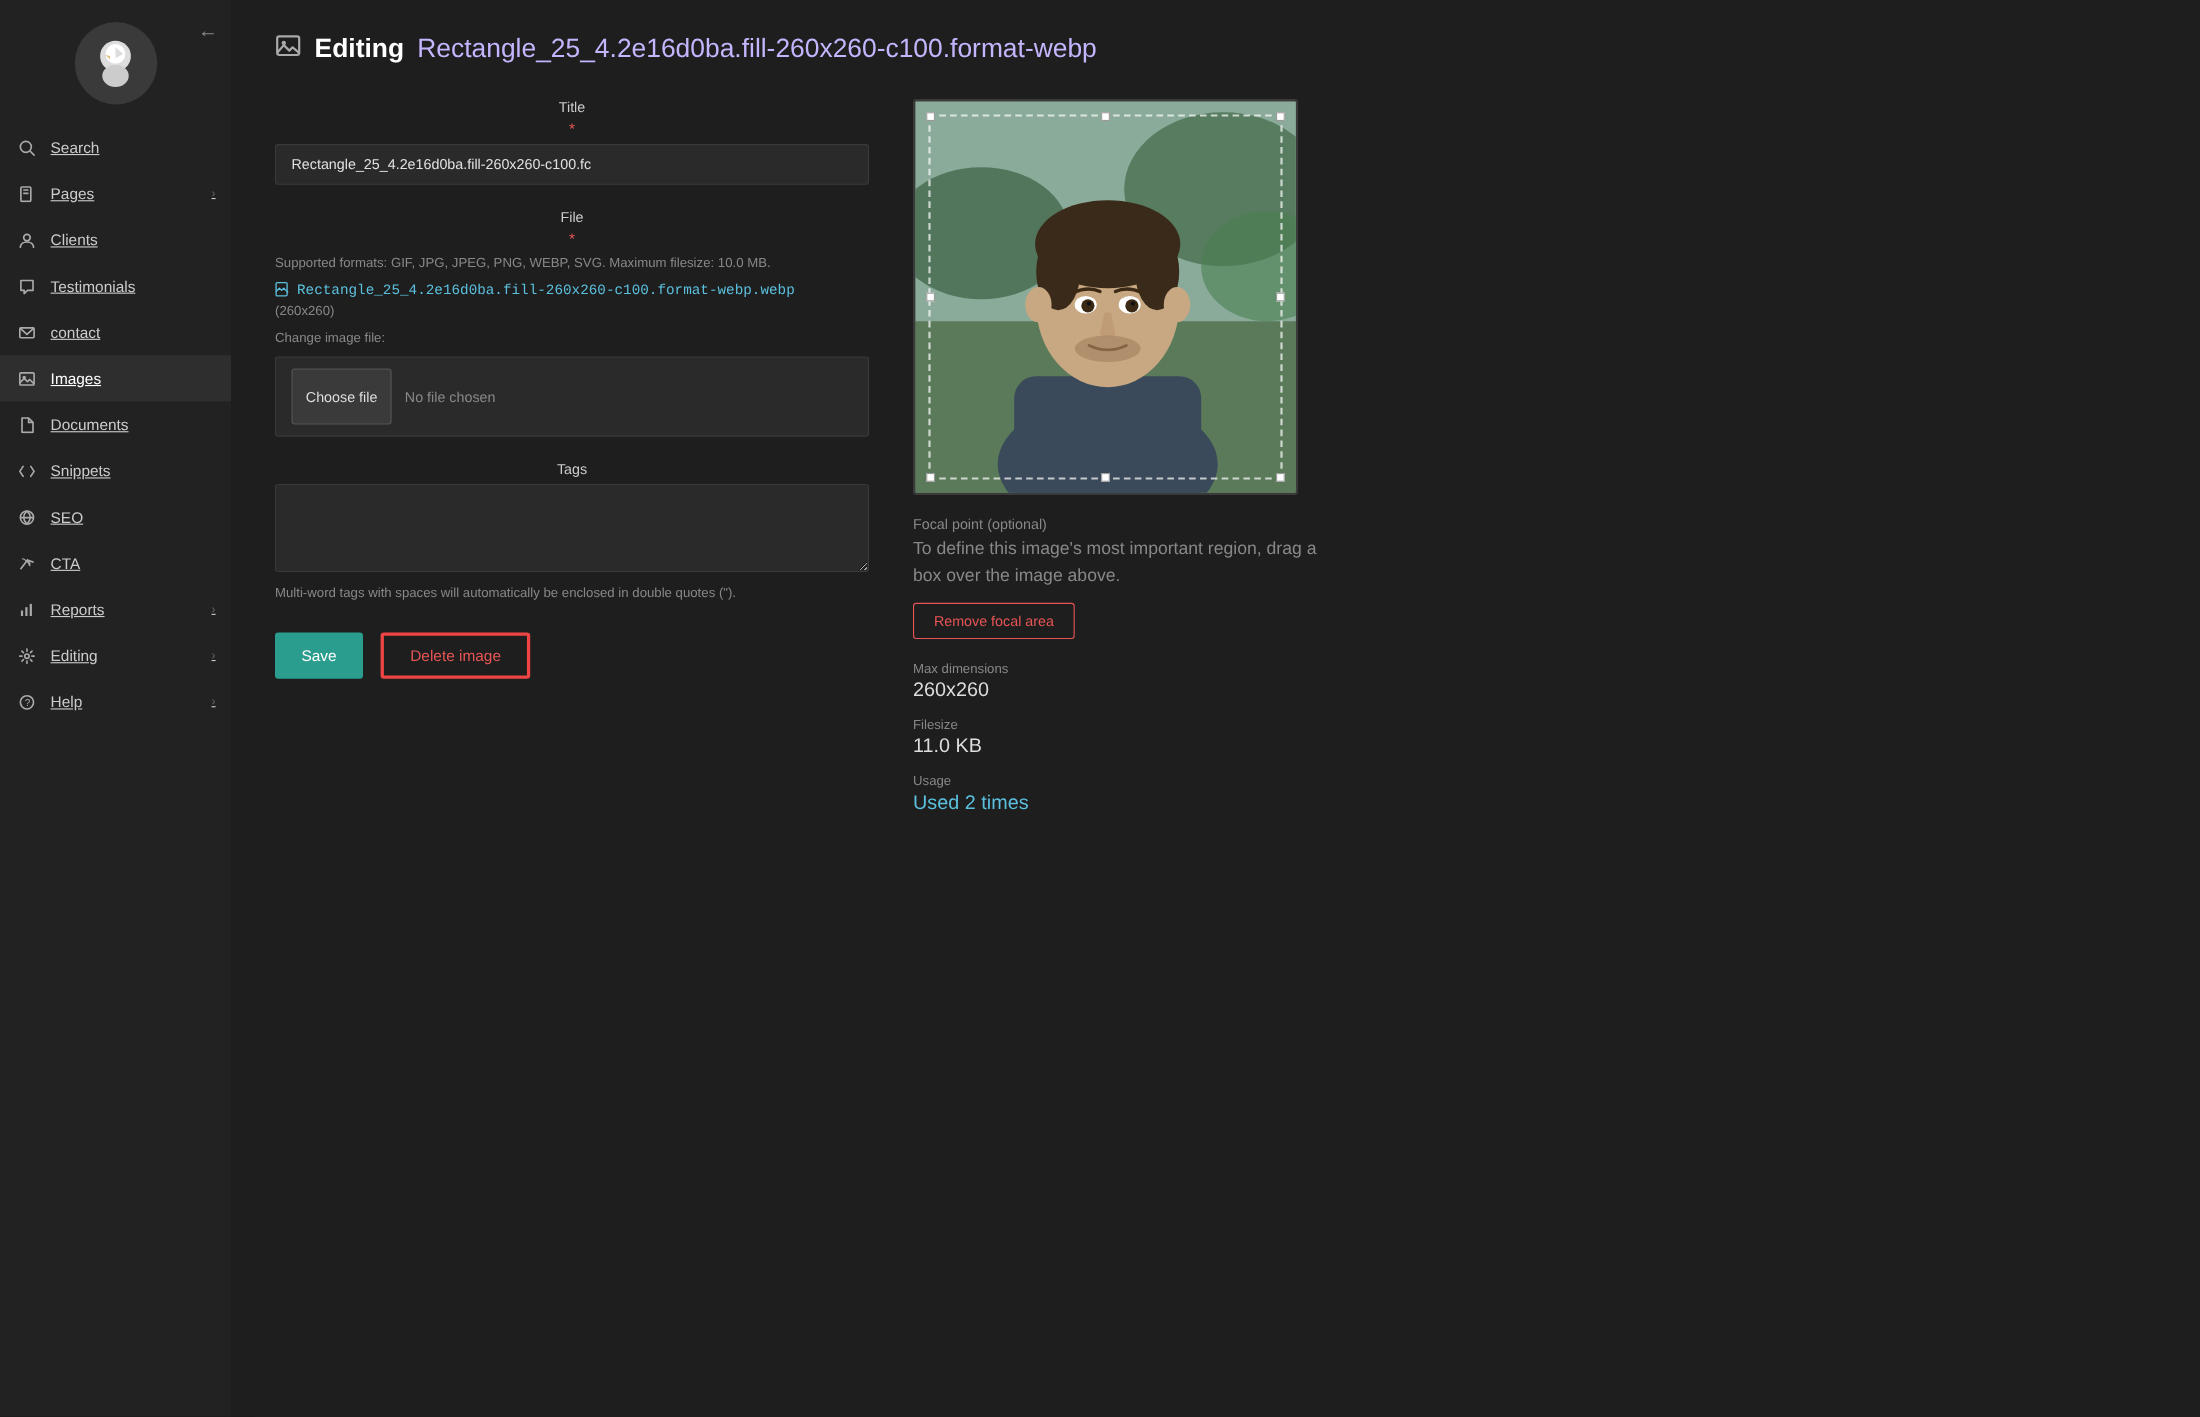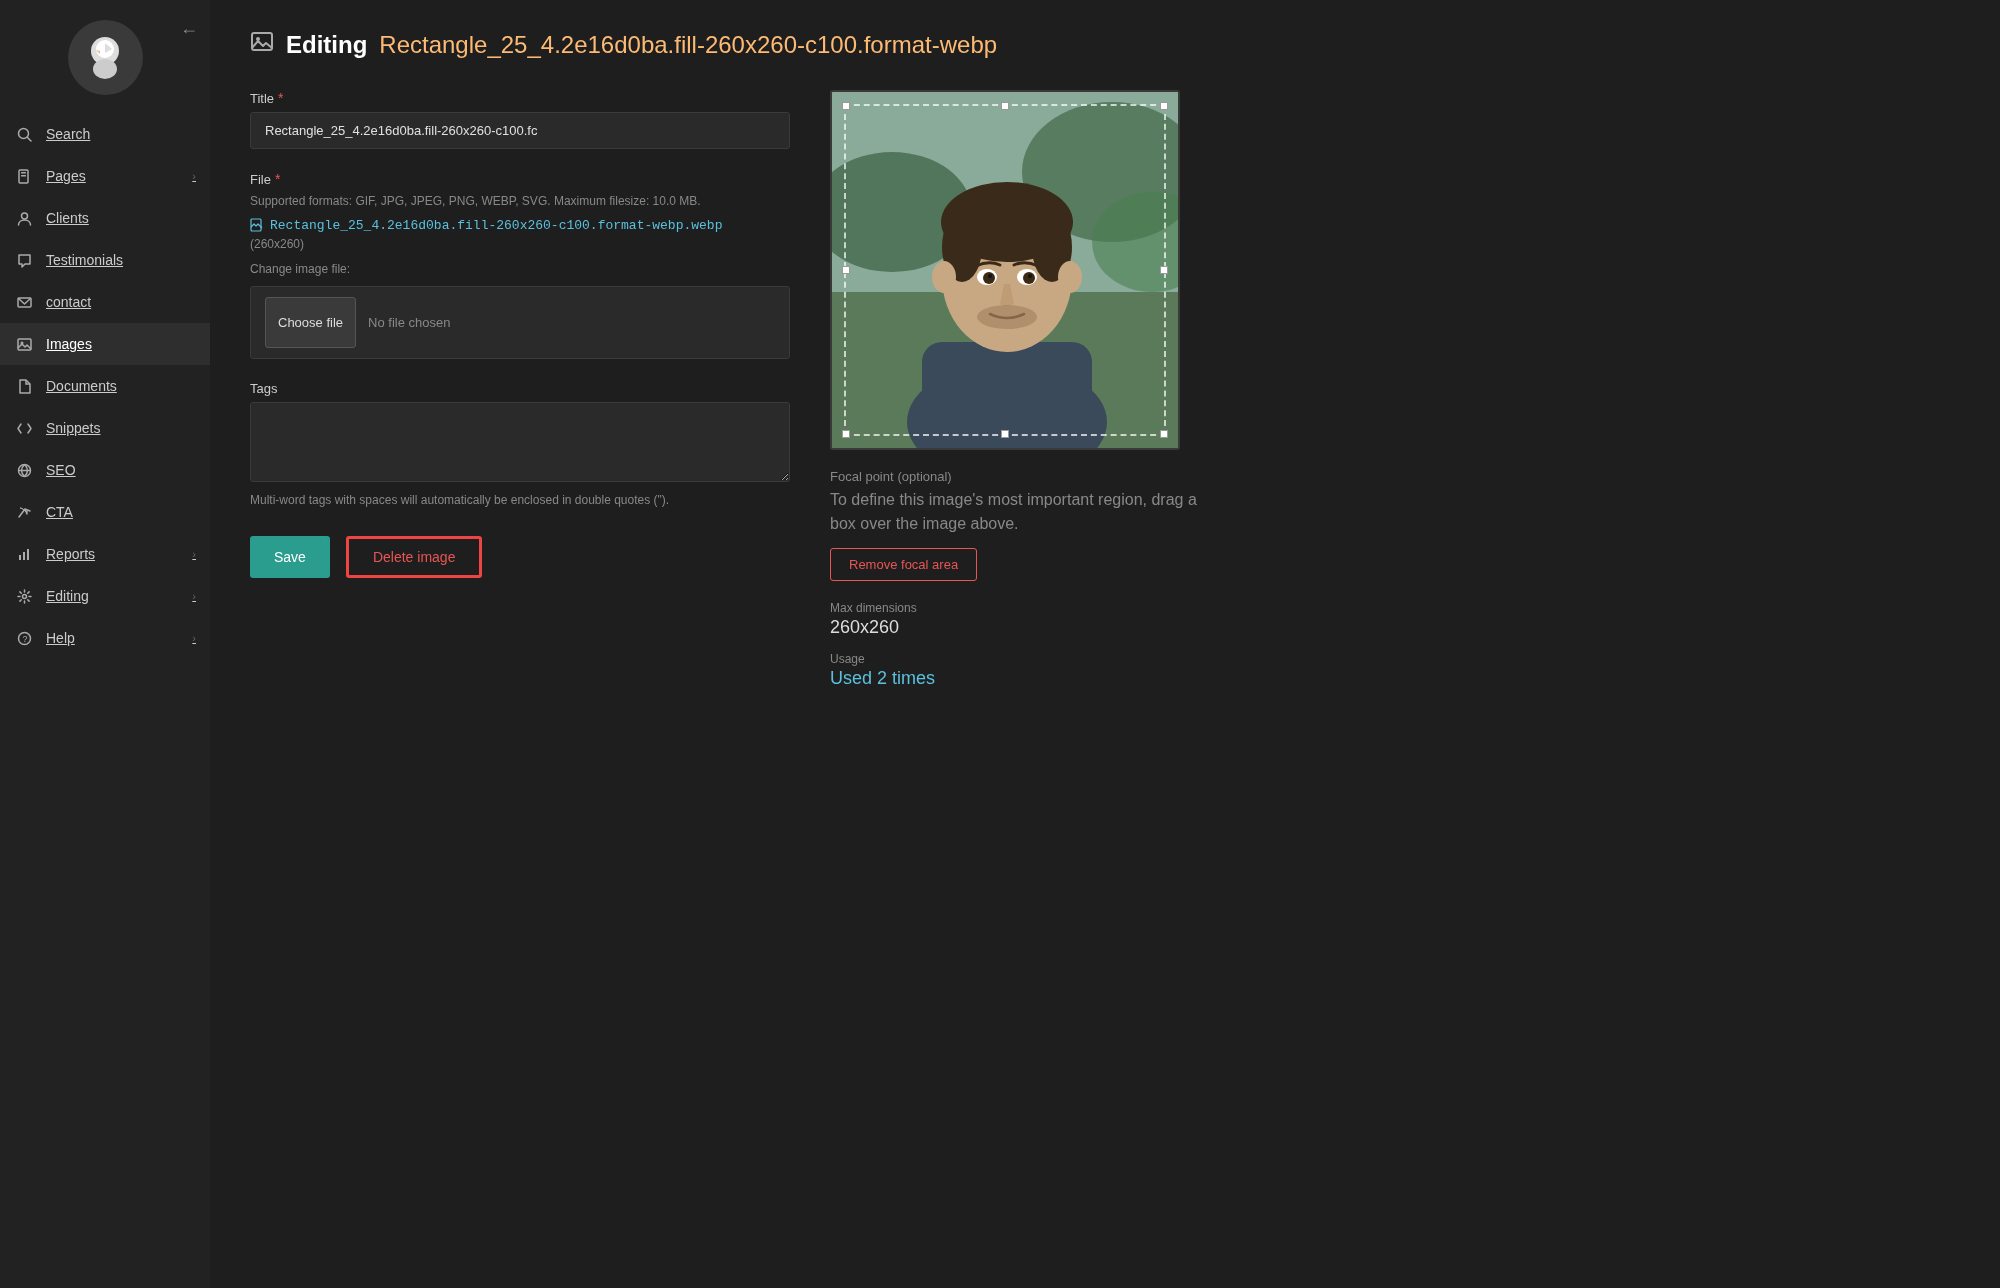--- a/index.html
+++ b/index.html
@@ -110,21 +110,21 @@
     }
 
     .page-header-editing {
       font-size: 24px;
       font-weight: 700;
       color: #fff;
     }
 
     .page-header-filename {
       font-size: 24px;
-      color: #fdba74;
+      color: #c4b5fd;
       font-weight: 400;
     }
 
     .content-grid {
       display: flex;
       gap: 40px;
       align-items: flex-start;
     }
 
     .form-section {
@@ -136,20 +136,21 @@
       margin-bottom: 22px;
     }
 
     .field-label {
       font-size: 13px;
       color: #ccc;
       margin-bottom: 6px;
       display: flex;
       align-items: center;
       gap: 4px;
+      flex-direction: column;
     }
 
     .required-star {
       color: #e85555;
       font-size: 14px;
     }
 
     .field-sublabel {
       font-size: 12px;
       color: #888;
@@ -622,20 +623,24 @@
         <div class="focal-desc">To define this image's most important region, drag a box over the image above.</div>
         <button class="remove-focal-btn">Remove focal area</button>
       </div>
 
       <div class="meta-section">
         <div class="meta-row">
           <div class="meta-key">Max dimensions</div>
           <div class="meta-val">260x260</div>
         </div>
         <div class="meta-row">
+          <div class="meta-key">Filesize</div>
+          <div class="meta-val">11.0 KB</div>
+        </div>
+        <div class="meta-row">
           <div class="meta-key">Usage</div>
           <div class="meta-val">
             <a href="#">Used 2 times</a>
           </div>
         </div>
       </div>
 
     </div>
   </div>
 </main>

